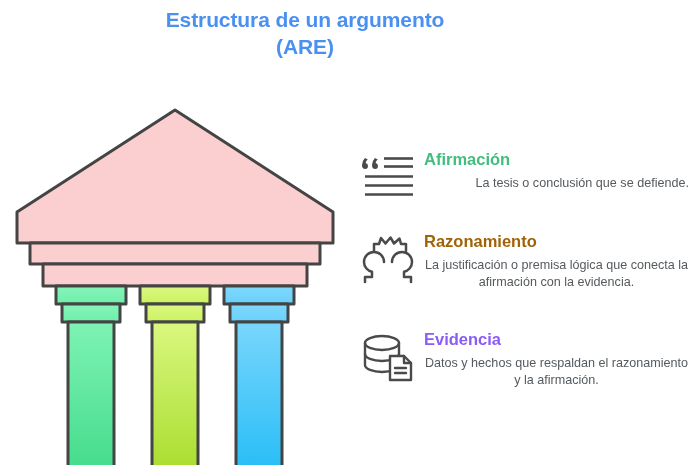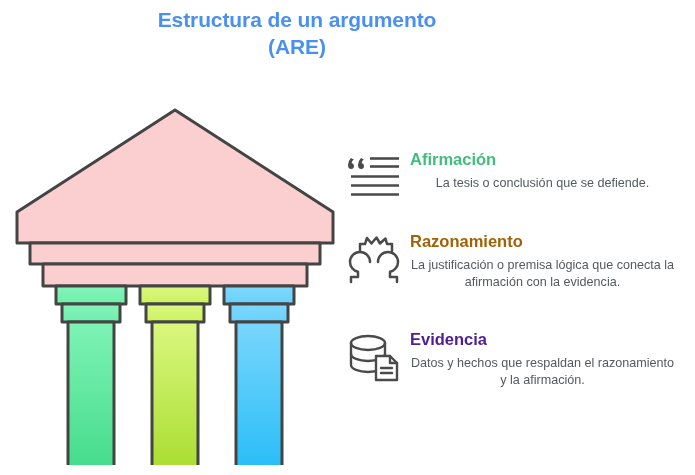--- a/index.html
+++ b/index.html
@@ -12,21 +12,21 @@
     background: #ffffff;
     font-family: "Liberation Sans", sans-serif;
     overflow: hidden;
     position: relative;
   }
 
   
   #title-block {
     position: absolute;
     top: 6px;
-    left: 0;
+    left: 8px;
     width: 594px;
     text-align: center;
   }
   #title-line-1, #title-line-2 {
     font-size: 21px;
     font-weight: bold;
     color: #4a90f0;
     line-height: 27px;
     letter-spacing: -0.1px;
   }
@@ -37,21 +37,21 @@
     left: 0;
     top: 95px;
     width: 350px;
     height: 370px;
   }
   #temple svg { display: block; }
 
   
   #items {
     position: absolute;
-    left: 342px;
+    left: 356px;
     top: 148px;
     width: 333px;
   }
   .item {
     position: relative;
     margin-bottom: 10px;
   }
   .item-icon {
     position: absolute;
     left: 4px;
@@ -68,21 +68,21 @@
     line-height: 22px;
     margin: 0 0 5px 0;
   }
   .item-desc {
     font-size: 12.6px;
     color: #555a5e;
     line-height: 17px;
     margin: 0;
   }
   .desc-center { text-align: center; padding-right: 0; }
-  .desc-left { text-align: center; }
+  .desc-left { text-align: right; }
 </style>
 </head>
 <body>
 
 <div id="title-block">
   <div id="title-line-1">Estructura de un argumento</div>
   <div id="title-line-2">(ARE)</div>
 </div>
 
 <div id="temple">
@@ -218,18 +218,18 @@
           <path d="M5,22 a17,7 0 0 0 34,0"></path>
 
           <path d="M30,24 L44,24 L51,31 L51,48 L30,48 Z" fill="#ffffff"></path>
           <path d="M44,24 L44,31 L51,31"></path>
           <line x1="35" y1="36" x2="46" y2="36"></line>
           <line x1="35" y1="41" x2="46" y2="41"></line>
         </g>
       </svg>
     </div>
     <div class="item-body">
-      <div class="item-heading" style="color:#4c1d95;">Evidencia</div>
+      <div class="item-heading" style="color:#8b5cf6;">Evidencia</div>
       <div class="item-desc desc-center">Datos y hechos que respaldan el razonamiento y la afirmación.</div>
     </div>
   </div>
 
 </div>
 
 </body></html>

